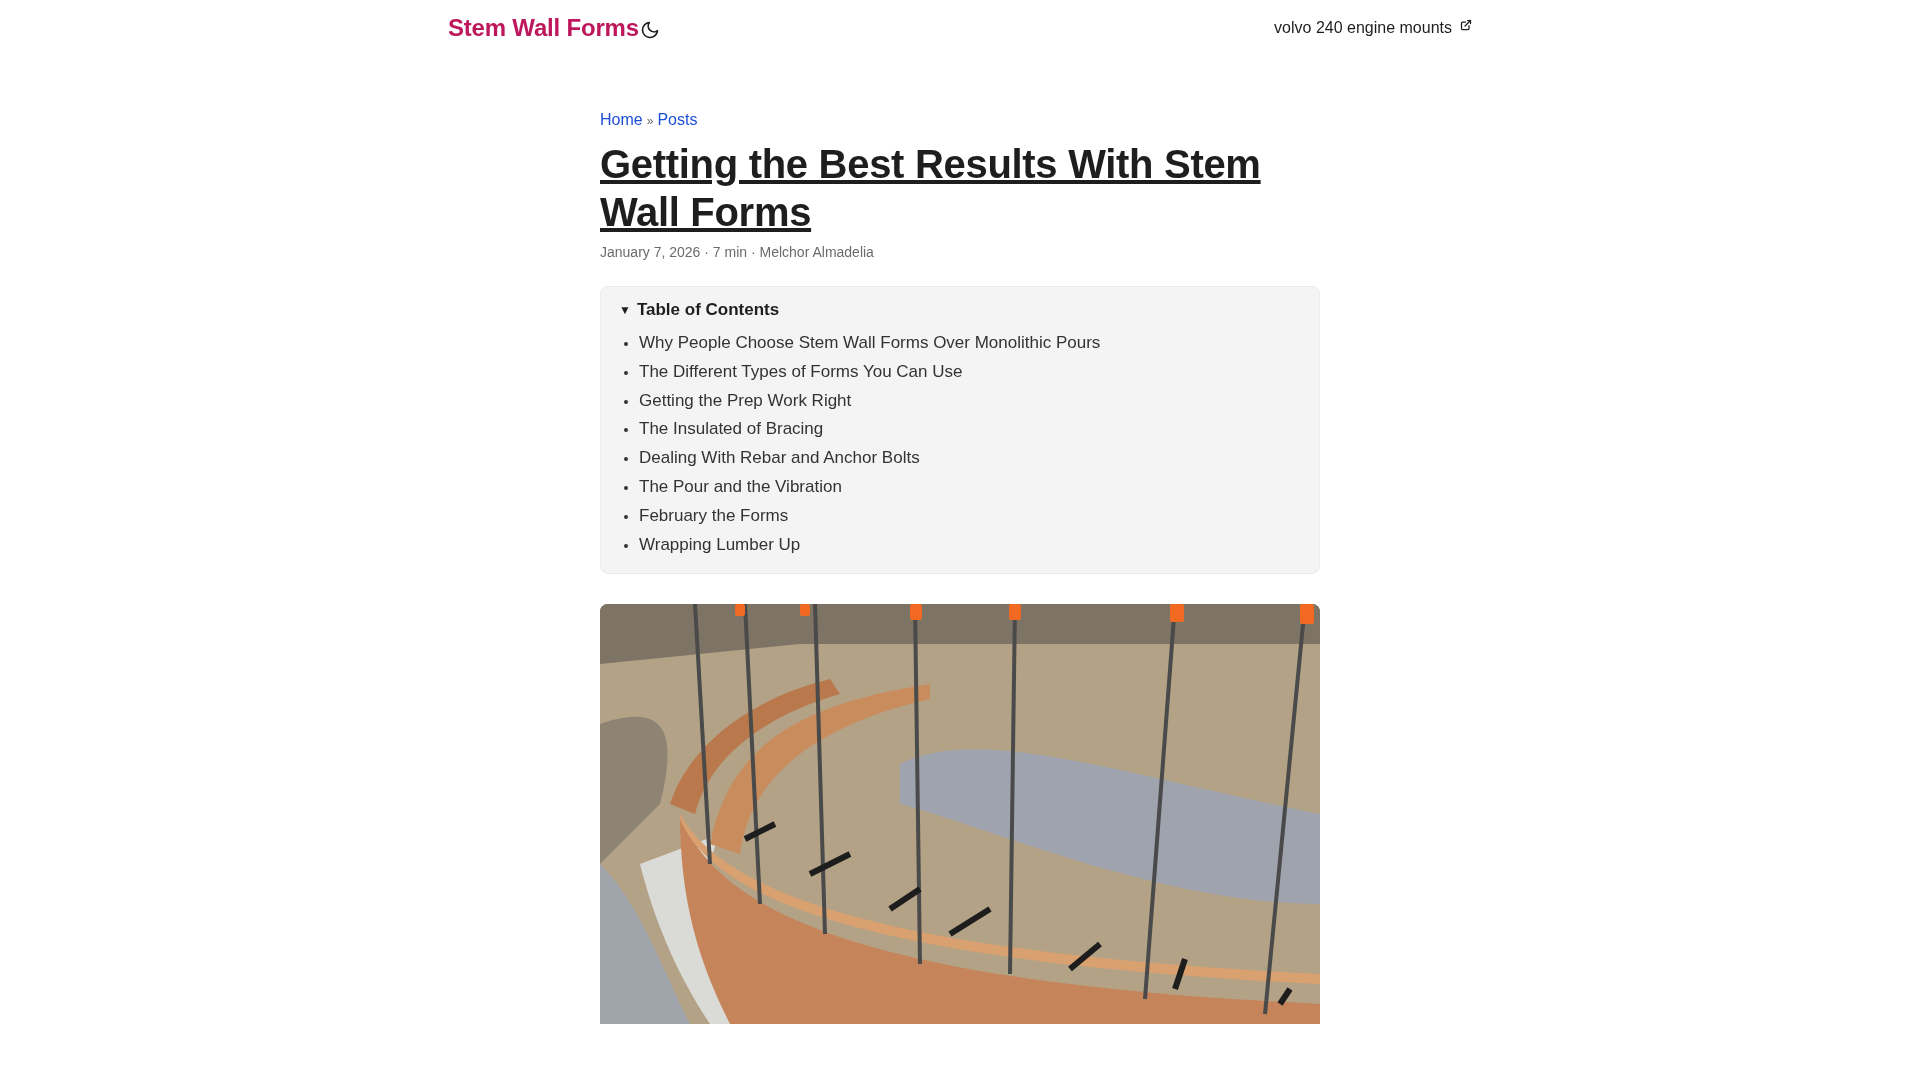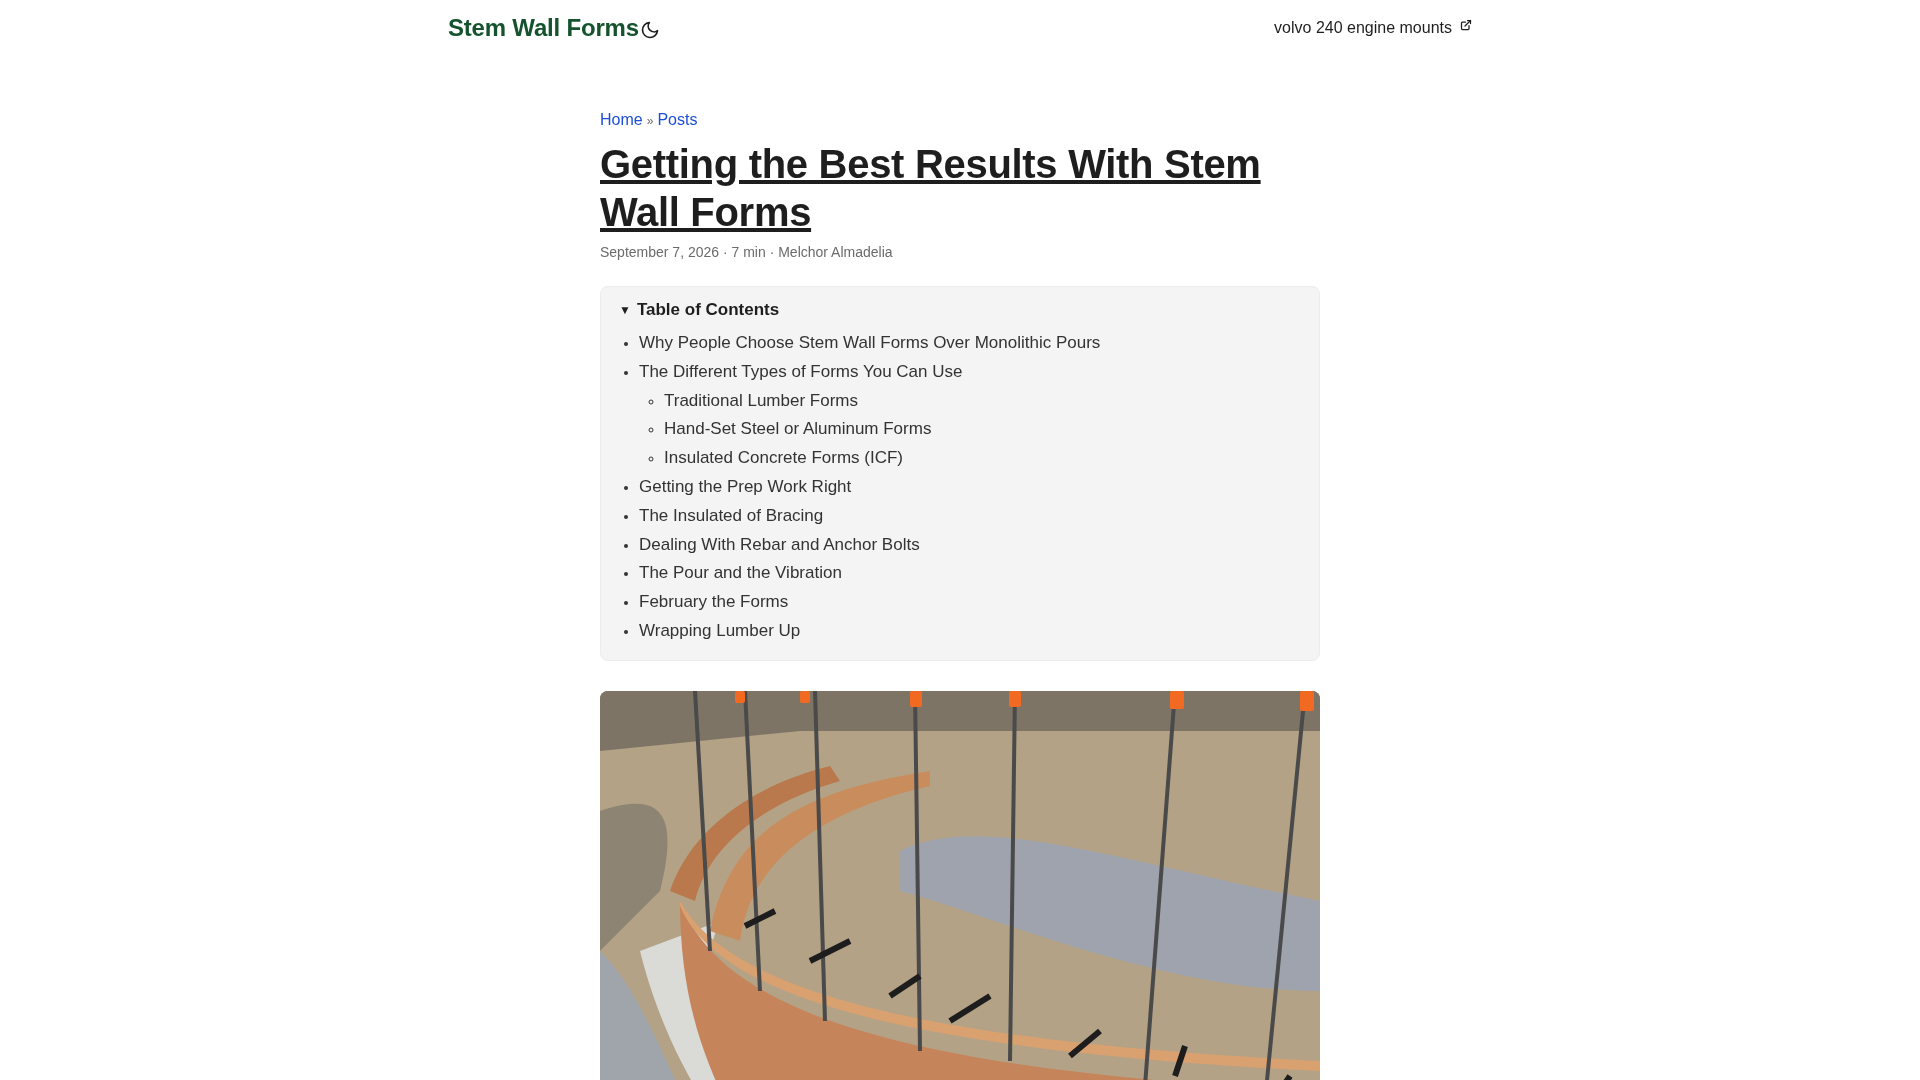--- a/index.html
+++ b/index.html
@@ -6,21 +6,21 @@
   body {
     width: 1920px; height: 1080px; overflow: hidden;
     font-family: "Liberation Sans", "DejaVu Sans", sans-serif;
     color: #1e1e1e;
   }
   .header {
     position: absolute; top: 0; left: 0; width: 1920px; height: 60px;
   }
   .logo {
     position: absolute; left: 448px; top: 14px;
-    font-size: 24px; font-weight: 700; color: #14532d; text-decoration: none;
+    font-size: 24px; font-weight: 700; color: #be185d; text-decoration: none;
     letter-spacing: -0.2px;
   }
   .theme-toggle {
     position: absolute; left: 640px; top: 20px; width: 20px; height: 20px;
     cursor: pointer;
   }
   .ext-link {
     position: absolute; right: 448px; top: 19px;
     font-size: 16px; color: #1e1e1e; text-decoration: none;
     display: flex; gap: 8px;
@@ -76,35 +76,30 @@
         <line x1="10" y1="14" x2="21" y2="3"></line>
       </svg>
   </a>
 </header>
 
 <main class="main">
   <div class="breadcrumb">
     <a>Home</a><span class="sep">»</span><a>Posts</a>
   </div>
   <h1 class="title">Getting the Best Results With Stem Wall Forms</h1>
-  <div class="meta">September 7, 2026 · 7 min · Melchor Almadelia</div>
+  <div class="meta">January 7, 2026 · 7 min · Melchor Almadelia</div>
 
   <details class="toc" open="">
     <summary>
       <span class="tri">▼</span>
       <span>Table of Contents</span>
     </summary>
     <ul>
       <li><a>Why People Choose Stem Wall Forms Over Monolithic Pours</a></li>
       <li><a>The Different Types of Forms You Can Use</a>
-        <ul>
-          <li><a>Traditional Lumber Forms</a></li>
-          <li><a>Hand-Set Steel or Aluminum Forms</a></li>
-          <li><a>Insulated Concrete Forms (ICF)</a></li>
-        </ul>
       </li>
       <li><a>Getting the Prep Work Right</a></li>
       <li><a>The Insulated of Bracing</a></li>
       <li><a>Dealing With Rebar and Anchor Bolts</a></li>
       <li><a>The Pour and the Vibration</a></li>
       <li><a>February the Forms</a></li>
       <li><a>Wrapping Lumber Up</a></li>
     </ul>
   </details>
 

